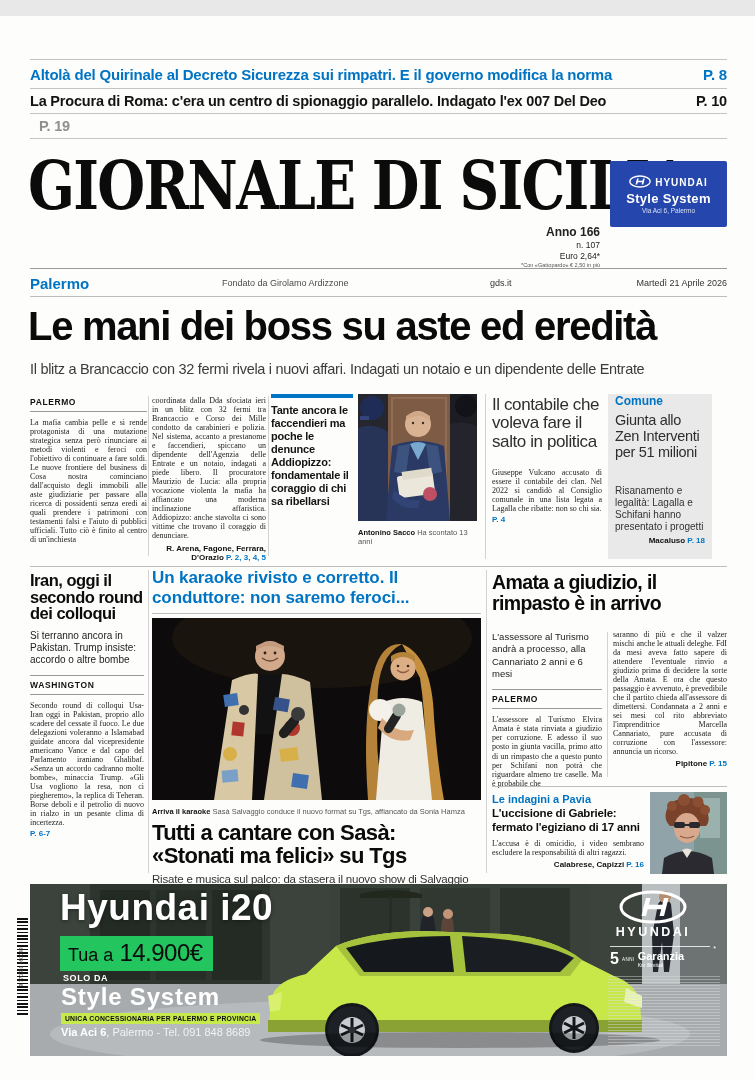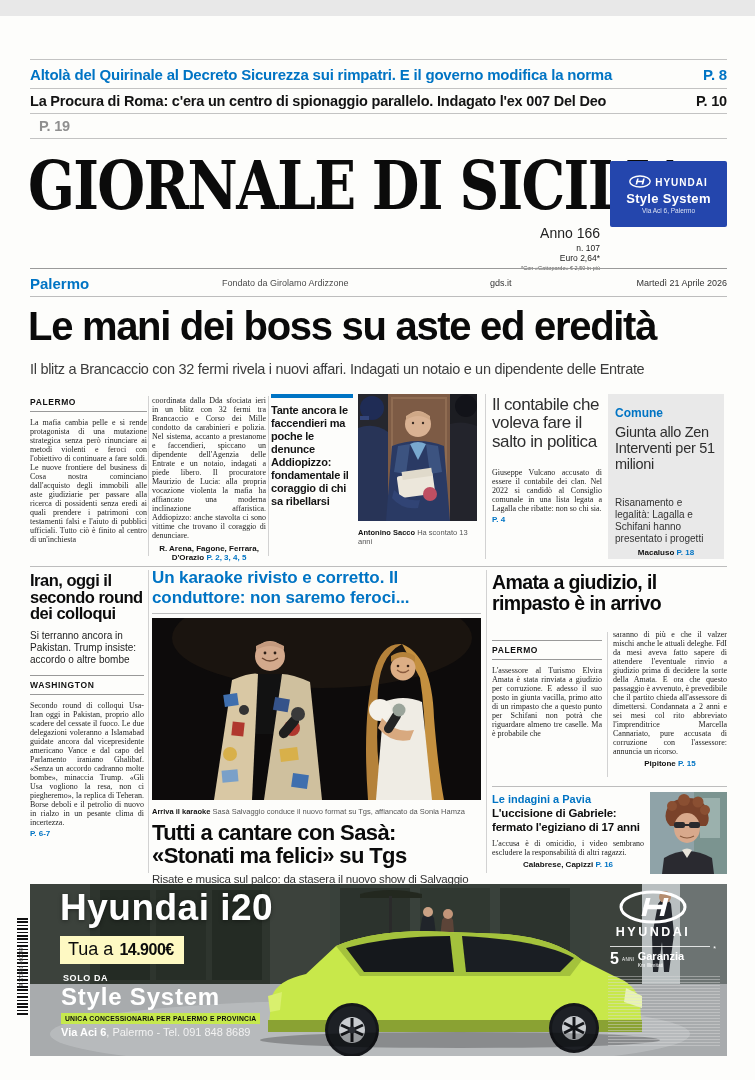--- a/index.html
+++ b/index.html
@@ -22,51 +22,51 @@
   .strip-label{flex:1}
   .strip-page{width:40px;text-align:right}
 
   
   .logo{left:28px;top:136px;font-family:"DejaVu Serif",serif;font-weight:bold;font-size:67px;line-height:1;color:#0b0b0b;letter-spacing:-2px;transform:scaleX(0.82);transform-origin:left center;white-space:nowrap}
   .mast-ad{left:610px;top:145px;width:117px;height:66px;background:#2446ad;border-radius:2px;color:#fff;display:flex;flex-direction:column;align-items:center;justify-content:center;gap:1px}
   .mast-ad .brandrow{display:flex;align-items:center;gap:4px;font-size:10px;font-weight:bold;letter-spacing:1px}
   .mast-ad .dealer{font-size:13px;font-weight:bold;letter-spacing:.3px}
   .mast-ad .addr{font-size:6.5px;color:#d9e0f2}
   .edition{left:420px;top:209px;width:180px;text-align:right;color:#222;line-height:1.25}
-  .edition .anno{font-weight:normal;font-size:14px}
+  .edition .anno{font-weight:bold;font-size:12px}
   .edition .num,.edition .price{font-size:8.5px}
   .edition .note{font-size:5.5px;color:#555;margin-top:1px}
 
   
   .dateline{left:30px;top:252px;width:697px;height:29px;border-top:1px solid #9a9a9a;border-bottom:1px solid #bdbdbd}
   .dateline .city{position:absolute;left:0;top:6px;font-size:15px;font-weight:bold;color:#0074c4}
   .dateline .founded{position:absolute;left:192px;top:9px;font-size:9px;color:#4b4b4b}
   .dateline .site{position:absolute;left:460px;top:9px;font-size:9px;color:#333}
   .dateline .date{position:absolute;right:0;top:9px;font-size:9px;color:#333}
 
   
   .lead-h{left:28px;top:288px;width:700px;font-size:40px;font-weight:800;letter-spacing:-1.3px;color:#0a0a0a;white-space:nowrap}
   .lead-sf{left:30px;top:345px;width:700px;font-size:14.5px;letter-spacing:-0.3px;color:#3c3c3c;white-space:nowrap}
 
   .kicker{font-size:8.5px;font-weight:bold;letter-spacing:.6px;color:#111;border-bottom:1px solid #999;padding-bottom:4px;margin-bottom:6px}
-  .byline{font-size:8px;text-align:center;margin-top:3px}
+  .byline{font-size:8px;text-align:right;margin-top:3px}
   .byline b{color:#111}
 
   
   .g1c1{left:30px;top:381px;width:117px}
   .g1c2{left:152px;top:380px;width:114px}
   .callout{left:271px;top:378px;width:82px}
   .callout .bar{height:4px;background:#0074c4;margin-bottom:6px}
   .callout .txt{font-size:11px;font-weight:bold;line-height:1.18;color:#141414;letter-spacing:-0.2px}
   .saccophoto{left:358px;top:378px;width:119px}
   .caption{font-size:7.5px;color:#555;line-height:1.2;margin-top:3px}
   .caption b{color:#111}
   .contabile{left:492px;top:380px;width:110px}
   .contabile h3{font-size:17px;font-weight:400;line-height:1.08;letter-spacing:-0.4px;color:#2e2e2e;margin-bottom:17px}
-  .cbox{left:608px;top:378px;width:116px;height:165px;background:#e9e9e9;padding:12px 7px}
+  .cbox{left:608px;top:378px;width:104px;height:165px;background:#e9e9e9;padding:0 7px}
   .cbox .ck{font-size:12px;font-weight:bold;color:#0074c4;margin-bottom:4px}
   .cbox h3{font-size:14.5px;font-weight:400;line-height:1.12;letter-spacing:-0.3px;color:#2e2e2e;margin-bottom:24px}
   .cbox .cb{font-size:10px;color:#333;line-height:1.2}
   .cbox .byline{margin-top:3px}
 
   
   .iran{left:30px;top:556px;width:114px}
   .iran h3{font-size:16.5px;font-weight:800;line-height:1.0;letter-spacing:-0.5px;color:#0c0c0c}
   .sf-sm{font-size:10px;line-height:1.2;color:#222;margin-top:8px}
   .iran .kicker{margin-top:9px;border-top:1px solid #999;padding-top:4px}
@@ -86,23 +86,23 @@
 
   .pavia{left:492px;top:777px;width:152px}
   .pavia .pk{font-size:11px;font-weight:bold;color:#0074c4}
   .pavia h4{font-size:11.5px;font-weight:800;line-height:1.18;letter-spacing:-0.2px;color:#0d0d0d;margin-top:2px;margin-bottom:5px}
   .paviaphoto{left:650px;top:776px;width:77px}
 
   
   .ad{left:30px;top:868px;width:697px;height:172px;overflow:hidden;background:#55585a}
   .ad .scene{position:absolute;left:0;top:0}
   .ad .model{position:absolute;left:30px;top:3px;font-size:37px;font-weight:600;color:#fff;letter-spacing:.5px;text-shadow:0 1px 4px rgba(0,0,0,.4)}
-  .ad .priceband{position:absolute;left:30px;top:52px;background:#fef9c3;color:#0c0c0c;padding:3px 10px 4px 8px;display:flex;align-items:baseline;gap:6px}
+  .ad .priceband{position:absolute;left:30px;top:52px;background:#22c55e;color:#0c0c0c;padding:3px 10px 4px 8px;display:flex;align-items:baseline;gap:6px}
   .ad .tua{font-size:18px;font-weight:500}
-  .ad .price{font-size:16px;font-weight:700;letter-spacing:-0.5px}
+  .ad .price{font-size:24px;font-weight:400;letter-spacing:-0.5px}
   .ad .solo{position:absolute;left:33px;top:89px;font-size:9px;font-weight:bold;letter-spacing:.6px;color:#fff}
   .ad .dealer2{position:absolute;left:31px;top:99px;font-size:24px;font-weight:bold;letter-spacing:.8px;color:#fff}
   .ad .excl{position:absolute;left:31px;top:129px;background:#c6e94e;color:#0c0c0c;font-size:6.8px;font-weight:800;letter-spacing:.2px;padding:2px 4px}
   .ad .addr2{position:absolute;left:31px;top:142px;font-size:11px;color:#f2f2f2}
   .ad .addr2 b{color:#fff}
   .ad .hlogo2{position:absolute;left:588px;top:6px}
   .ad .brand2{position:absolute;left:575px;top:41px;width:96px;text-align:center;font-size:12.5px;font-weight:bold;letter-spacing:2.5px;color:#fff}
   .ad .badge{position:absolute;left:580px;top:62px;width:100px;border-top:1px solid rgba(255,255,255,.8);padding-top:3px;color:#fff;display:flex;align-items:center;gap:3px}
   .ad .badge .y5{font-size:16px;font-weight:800;line-height:1}
   .ad .badge .anni{font-size:4.5px;letter-spacing:.5px}
@@ -288,20 +288,21 @@
     <div class="sf">Risate e musica sul palco: da stasera il nuovo show di Salvaggio</div>
     <div class="byline">
       <b>Trovato</b> <span class="pgref">P. 22</span>
     </div>
   </article>
 
   <article class="abs amata">
     <h3>Amata a giudizio, il rimpasto è in arrivo</h3>
   </article>
   <div class="abs amata-a">
+    <div class="sf" style="font-size:9.5px;line-height:1.3;color:#222">L'assessore al Turismo andrà a processo, alla Cannariato 2 anni e 6 mesi</div>
     <div class="kicker" style="margin-top:9px;border-top:1px solid #999;padding-top:4px">PALERMO</div>
     <p class="serif">L'assessore al Turismo Elvira Amata è stata rinviata a giudizio per corruzione. E adesso il suo posto in giunta vacilla, primo atto di un rimpasto che a questo punto per Schifani non potrà che riguardare almeno tre caselle. Ma è probabile che</p>
   </div>
   <div class="abs amata-b">
     <p class="serif">saranno di più e che il valzer mischi anche le attuali deleghe. FdI da mesi aveva fatto sapere di attendere l'eventuale rinvio a giudizio prima di decidere la sorte della Amata. E ora che questo passaggio è avvenuto, è prevedibile che il partito chieda all'assessore di dimettersi. Condannata a 2 anni e sei mesi col rito abbreviato l'imprenditrice Marcella Cannariato, pure accusata di corruzione con l'assessore: annuncia un ricorso.</p>
     <div class="byline">
       <b>Pipitone</b> <span class="pgref">P. 15</span>
     </div>
   </div>
   <div class="rule-v" style="left:607px;top:616px;height:145px"></div>

